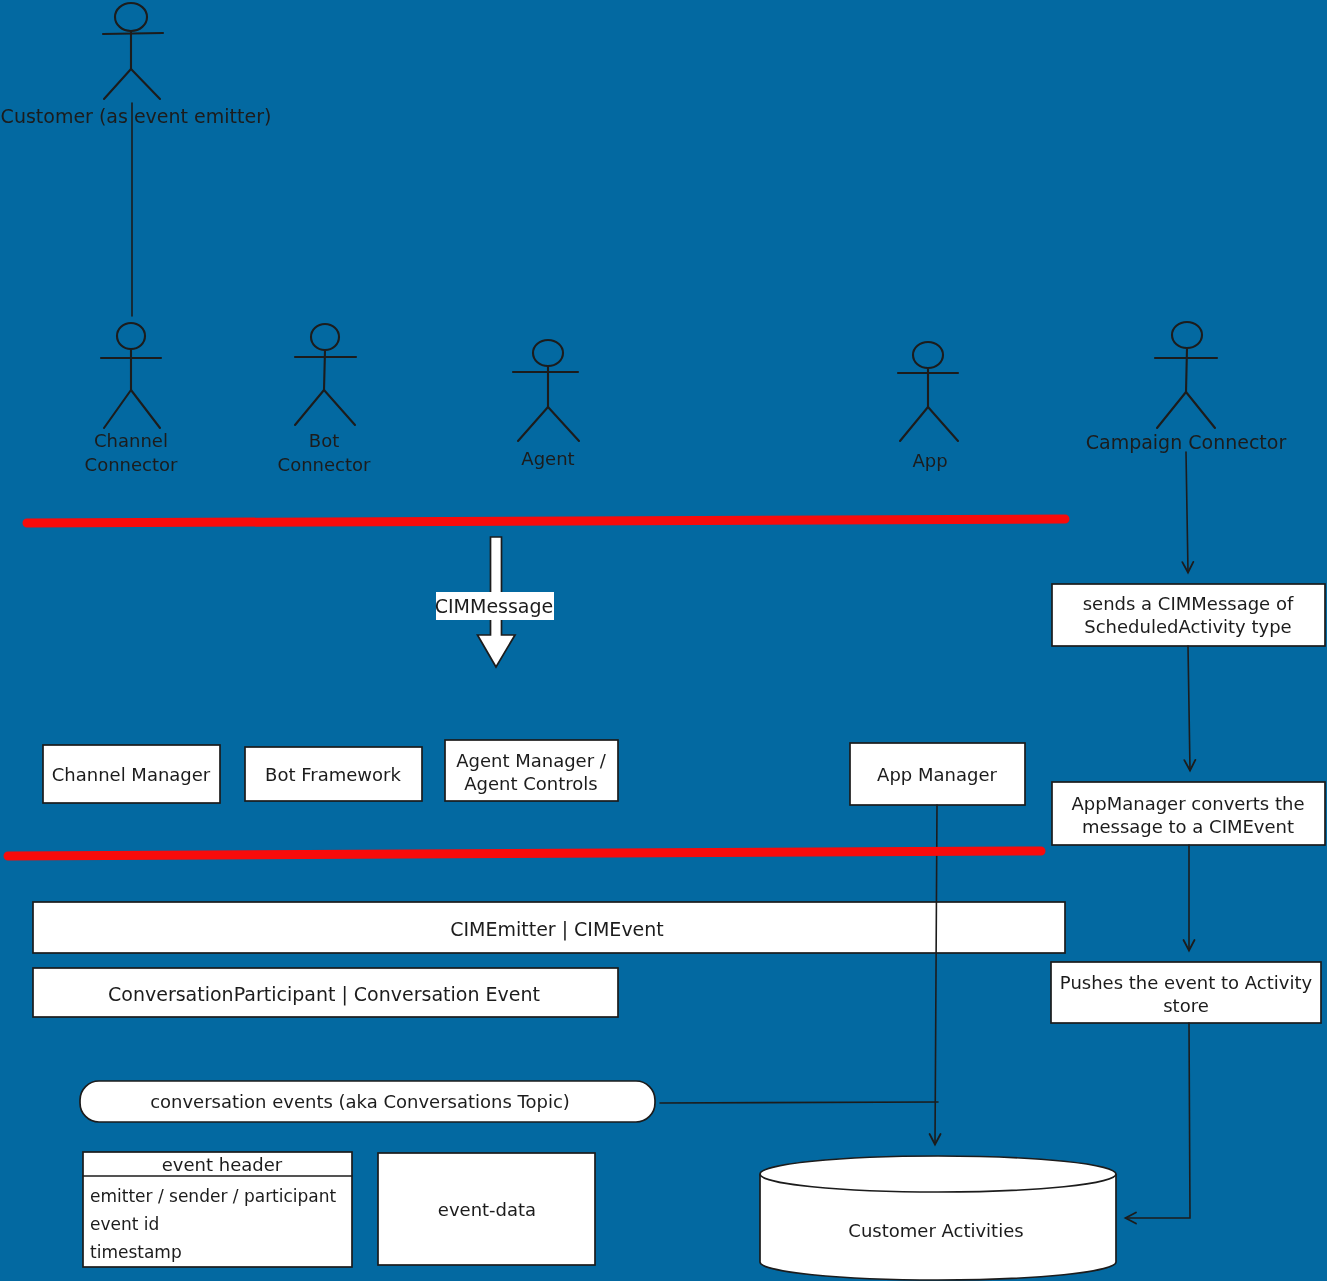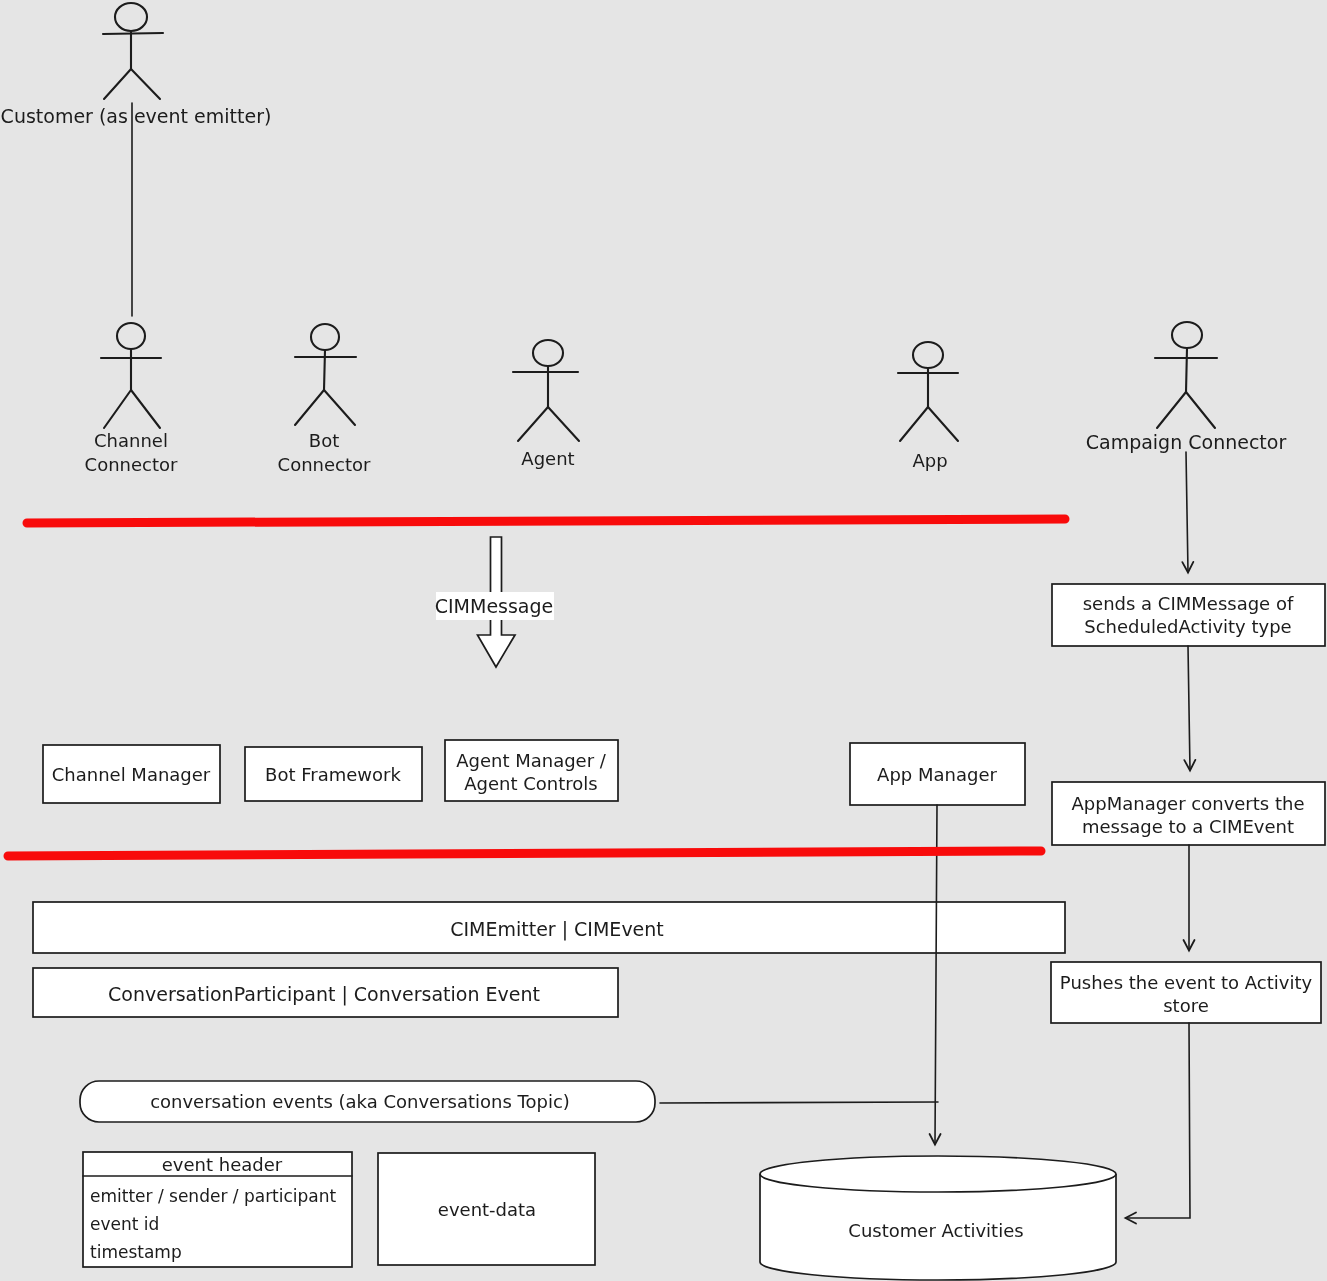--- a/index.html
+++ b/index.html
@@ -1,16 +1,16 @@
 <!DOCTYPE html>
 <html><head>
 <meta charset="utf-8">
 <style>
   html,body{margin:0;padding:0;background:#ffffff;}
-  .stage{position:relative;width:1327px;height:1281px;background:#e5e5e5;overflow:hidden;}
+  .stage{position:relative;width:1327px;height:1281px;background:#0369a1;overflow:hidden;}
   svg text{
     font-family:"DejaVu Sans","Liberation Sans",sans-serif;
     fill:#1c1c1c; stroke:none;
   }
   .sk{stroke:#1c1c1c;stroke-width:2.1;fill:none;stroke-linecap:round;stroke-linejoin:round;}
   .thin{stroke:#1c1c1c;stroke-width:1.6;fill:none;stroke-linecap:round;}
   .box{fill:#ffffff;stroke:#1c1c1c;stroke-width:1.7;}
   .redline{stroke-width:9;fill:none;stroke-linecap:round;}
 </style>
 </head>

